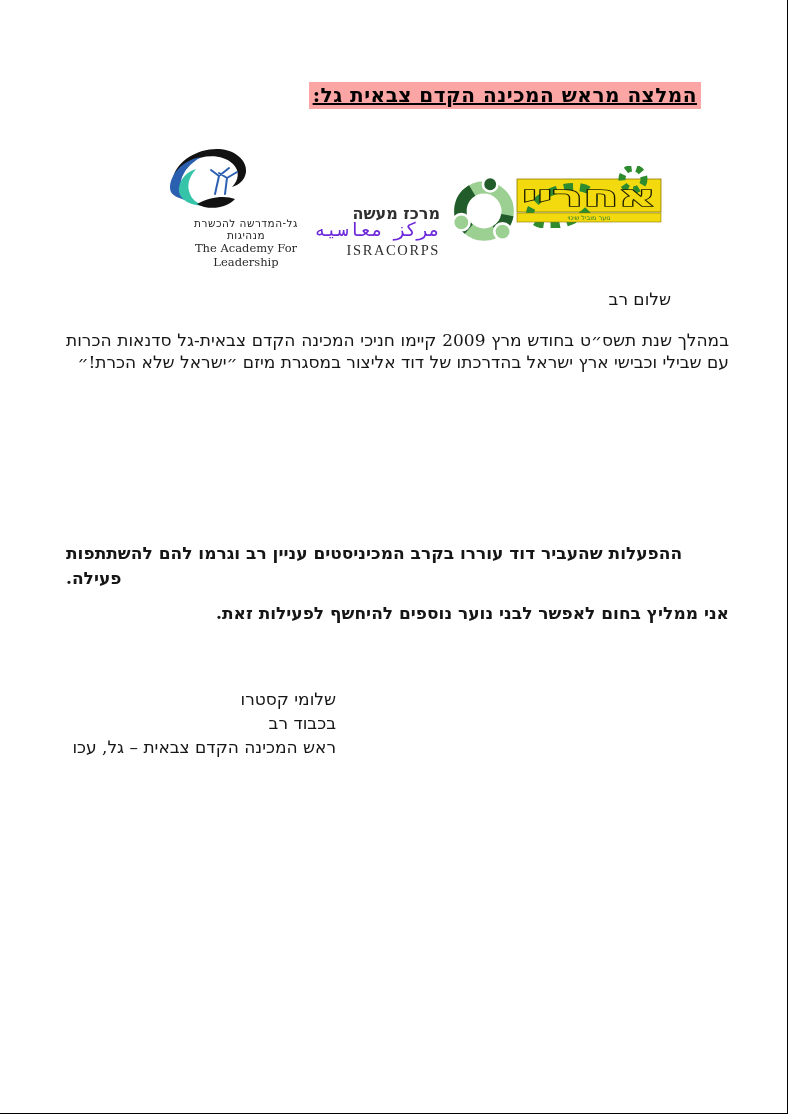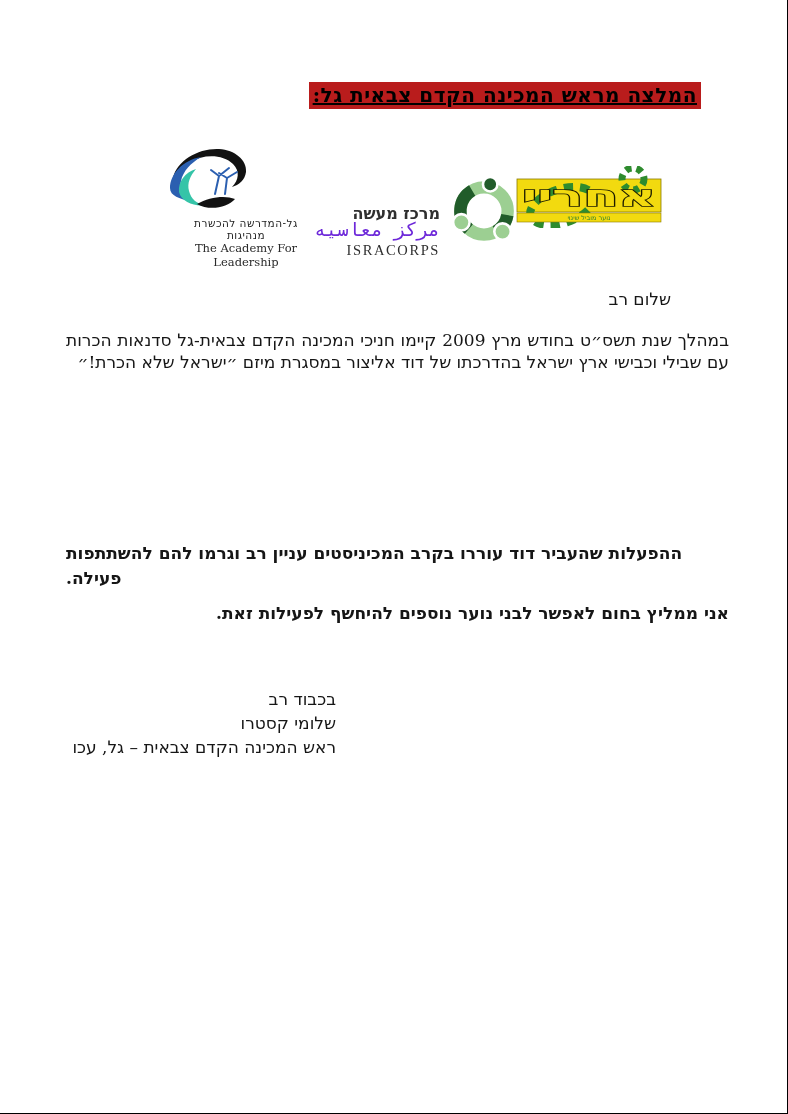--- a/index.html
+++ b/index.html
@@ -4,21 +4,21 @@
 <style>
   html,body{margin:0;padding:0;background:#ffffff;}
   .page{
     position:relative;width:788px;height:1114px;background:#fff;
     border-right:1px solid #000;border-bottom:1px solid #000;
     font-family:"DejaVu Serif","DejaVu Sans",serif;
     color:#161616;direction:rtl;overflow:hidden;box-sizing:border-box;
   }
   .title-highlight{
     position:absolute;top:82px;right:86px;
-    background:#b91c1c;color:#000;
+    background:#fca5a5;color:#000;
     font-size:20px;font-weight:bold;
     text-decoration:underline;
     padding:1px 4px 2px 4px;letter-spacing:.5px;white-space:nowrap;
   }
   
   .logo-academy{position:absolute;left:161px;top:144px;width:170px;height:104px;}
   .academy-swirl{position:absolute;left:2px;top:0;}
   .academy-text{position:absolute;left:14px;top:73px;width:142px;text-align:center;}
   .academy-heb{font-size:10.5px;letter-spacing:.5px;color:#1c1c1c;font-family:"DejaVu Serif","DejaVu Sans",serif;}
   .academy-eng{font-size:11.5px;direction:ltr;color:#2a2a2a;font-family:"DejaVu Serif",serif;}
@@ -94,18 +94,18 @@
   <div class="para just p1">במהלך שנת תשס״ט בחודש מרץ 2009 קיימו חניכי המכינה הקדם צבאית-גל סדנאות הכרות עם שבילי וכבישי ארץ ישראל בהדרכתו של דוד אליצור במסגרת מיזם ״ישראל שלא הכרת!״</div>
 
   <div class="para just p2">
   </div>
 
   <div class="para p3">ההפעלות שהעביר דוד עוררו בקרב המכיניסטים עניין רב וגרמו להם להשתתפות פעילה.</div>
 
   <div class="para p4">אני ממליץ בחום לאפשר לבני נוער נוספים להיחשף לפעילות זאת.</div>
 
   <div class="signature">
+    <div>שלומי קסטרו</div>
     <div>בכבוד רב</div>
-    <div>שלומי קסטרו</div>
     <div>ראש המכינה הקדם צבאית – גל, עכו</div>
   </div>
 
 </div>
 
 </body></html>

